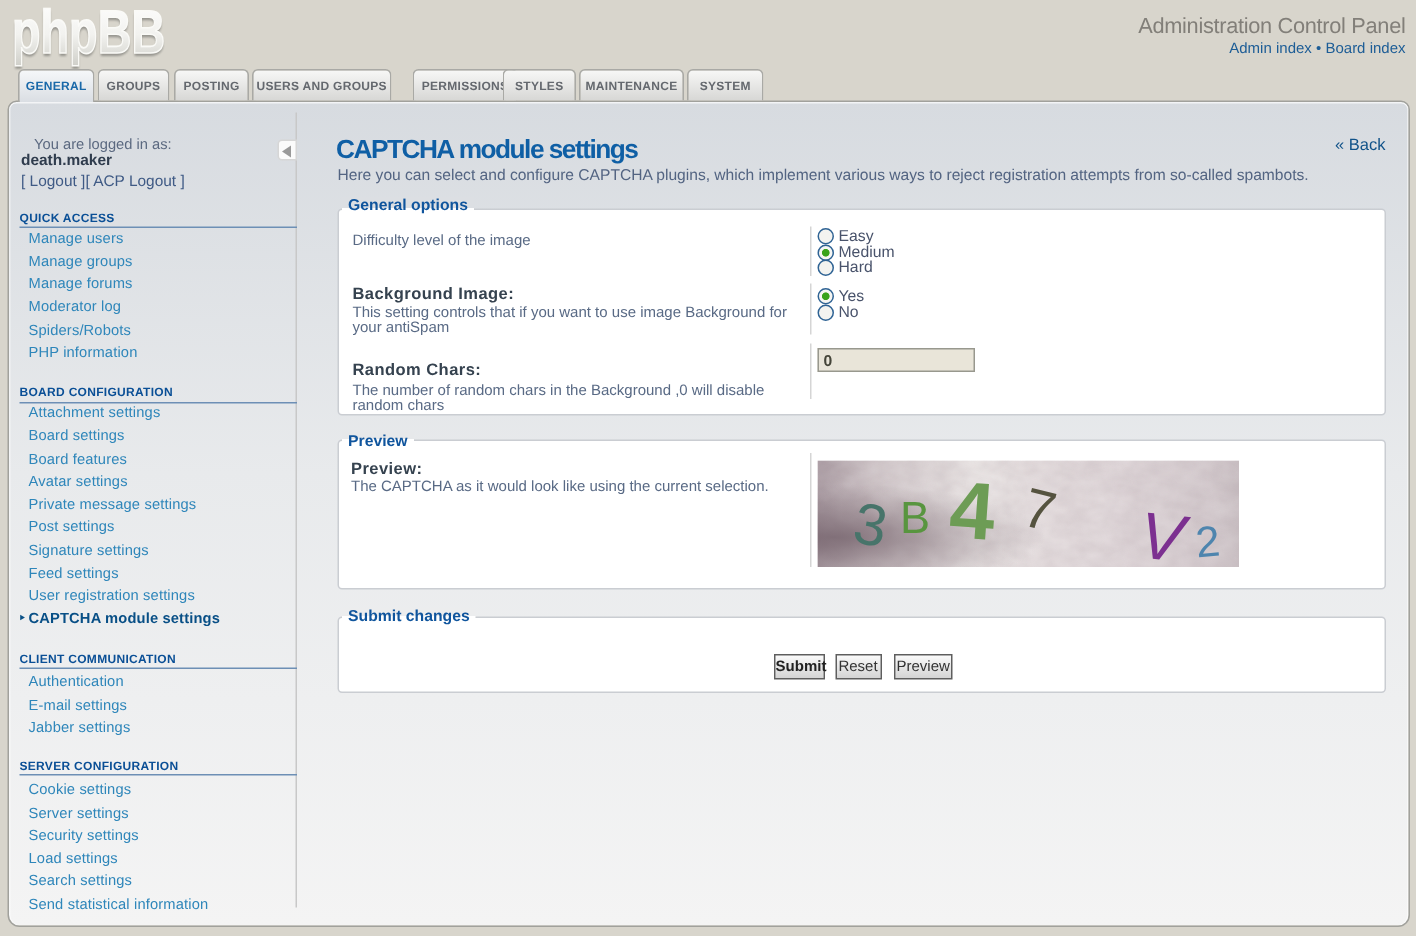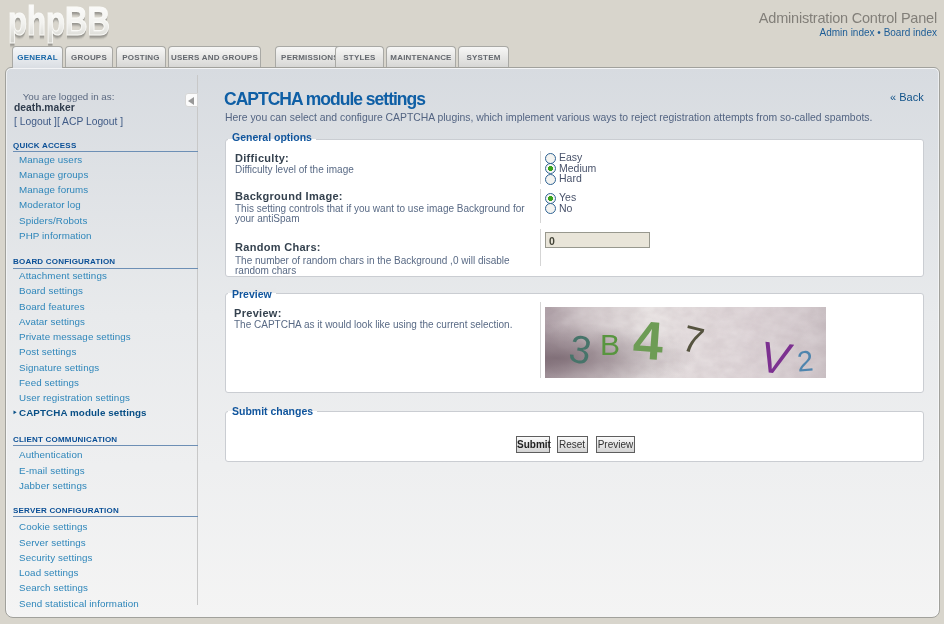--- a/index.html
+++ b/index.html
@@ -158,21 +158,20 @@
     <li><a>Search settings</a></li>
     <li><a>Send statistical information</a></li>
   </ul>
 
   <a id="back">« Back</a>
   <h1>CAPTCHA module settings</h1>
   <p id="desc">Here you can select and configure CAPTCHA plugins, which implement various ways to reject registration attempts from so-called spambots.</p>
 
   <div class="fs" id="fs1">
     <div class="row" style="top:13.5px;">
-      <div class="lbl">Difficulty:</div>
       <div class="expl">Difficulty level of the image</div>
     </div>
     <div class="sep" style="top:11px;height:33px;"></div>
     <div class="ctrl" style="top:12.3px;">
       <div class="radio-row"><span class="rb"></span>Easy</div>
       <div class="radio-row"><span class="rb on"></span>Medium</div>
       <div class="radio-row"><span class="rb"></span>Hard</div>
     </div>
 
     <div class="row" style="top:51.5px;">

